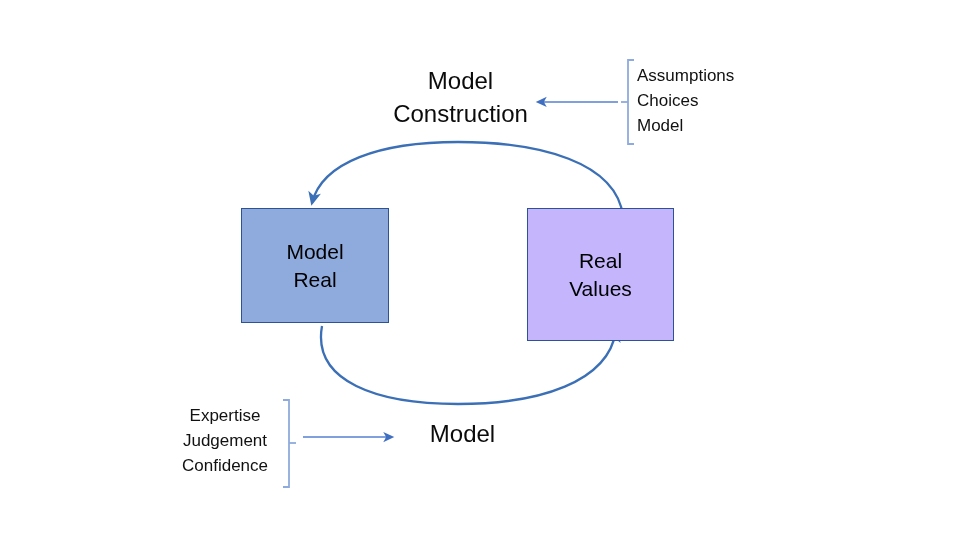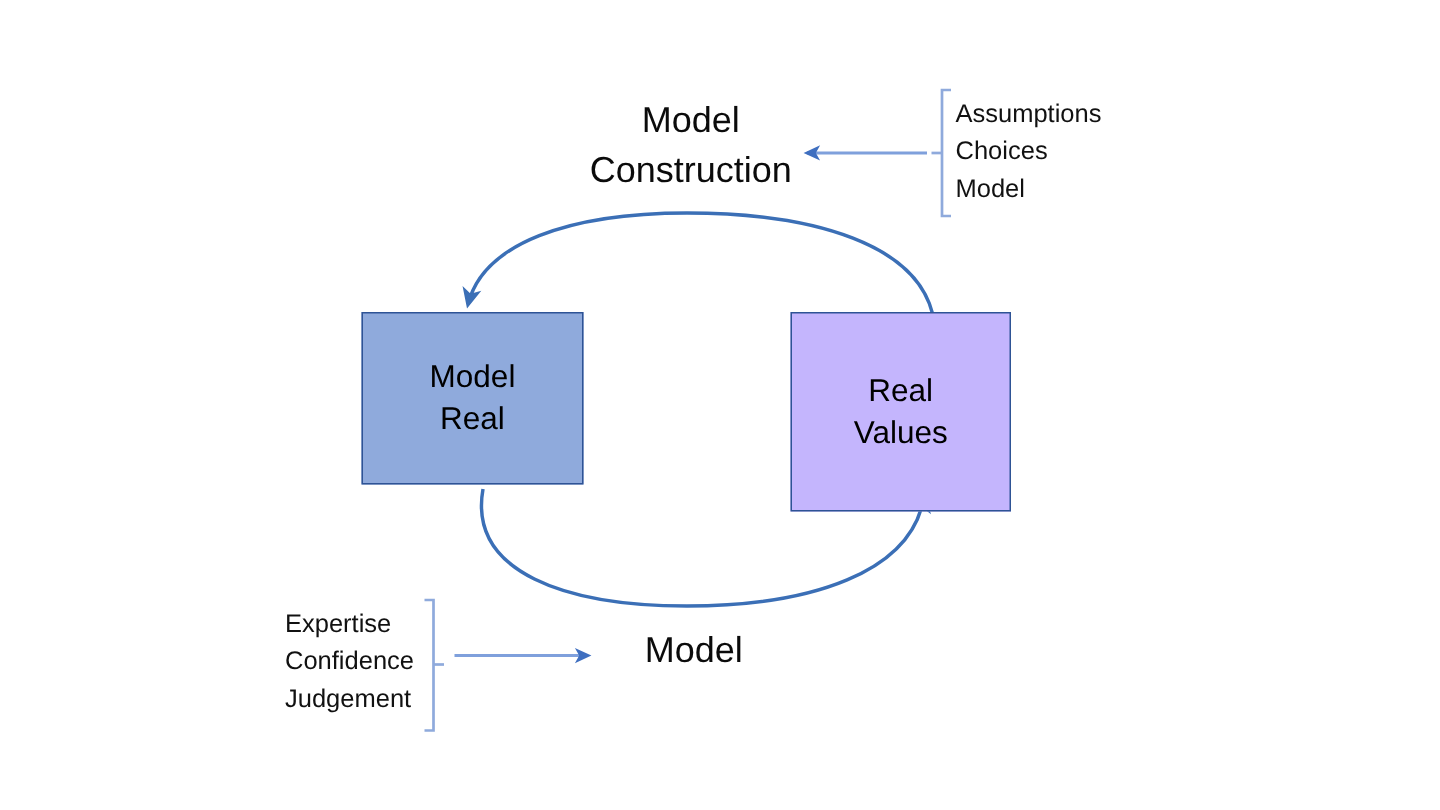--- a/index.html
+++ b/index.html
@@ -77,24 +77,24 @@
     line-height: 25px;
     color: #111;
     white-space: nowrap;
   }
   #list-top {
     left: 637px;
     top: 63px;
     text-align: left;
   }
   #list-bottom {
-    left: 190px;
+    left: 179px;
     top: 403px;
     width: 92px;
-    text-align: left;
+    text-align: center;
   }
   .bracket-item { display: block; }
 
   
   #overlay {
     position: absolute;
     left: 0;
     top: 0;
     width: 960px;
     height: 540px;
@@ -155,17 +155,17 @@
   </div>
 
   <div id="list-top" class="bracket-list">
     <span class="bracket-item">Assumptions</span>
     <span class="bracket-item">Choices</span>
     <span class="bracket-item">Model</span>
   </div>
 
   <div id="list-bottom" class="bracket-list">
     <span class="bracket-item">Expertise</span>
+    <span class="bracket-item">Judgement</span>
     <span class="bracket-item">Confidence</span>
-    <span class="bracket-item">Judgement</span>
   </div>
 
 </div>
 
 </body></html>

